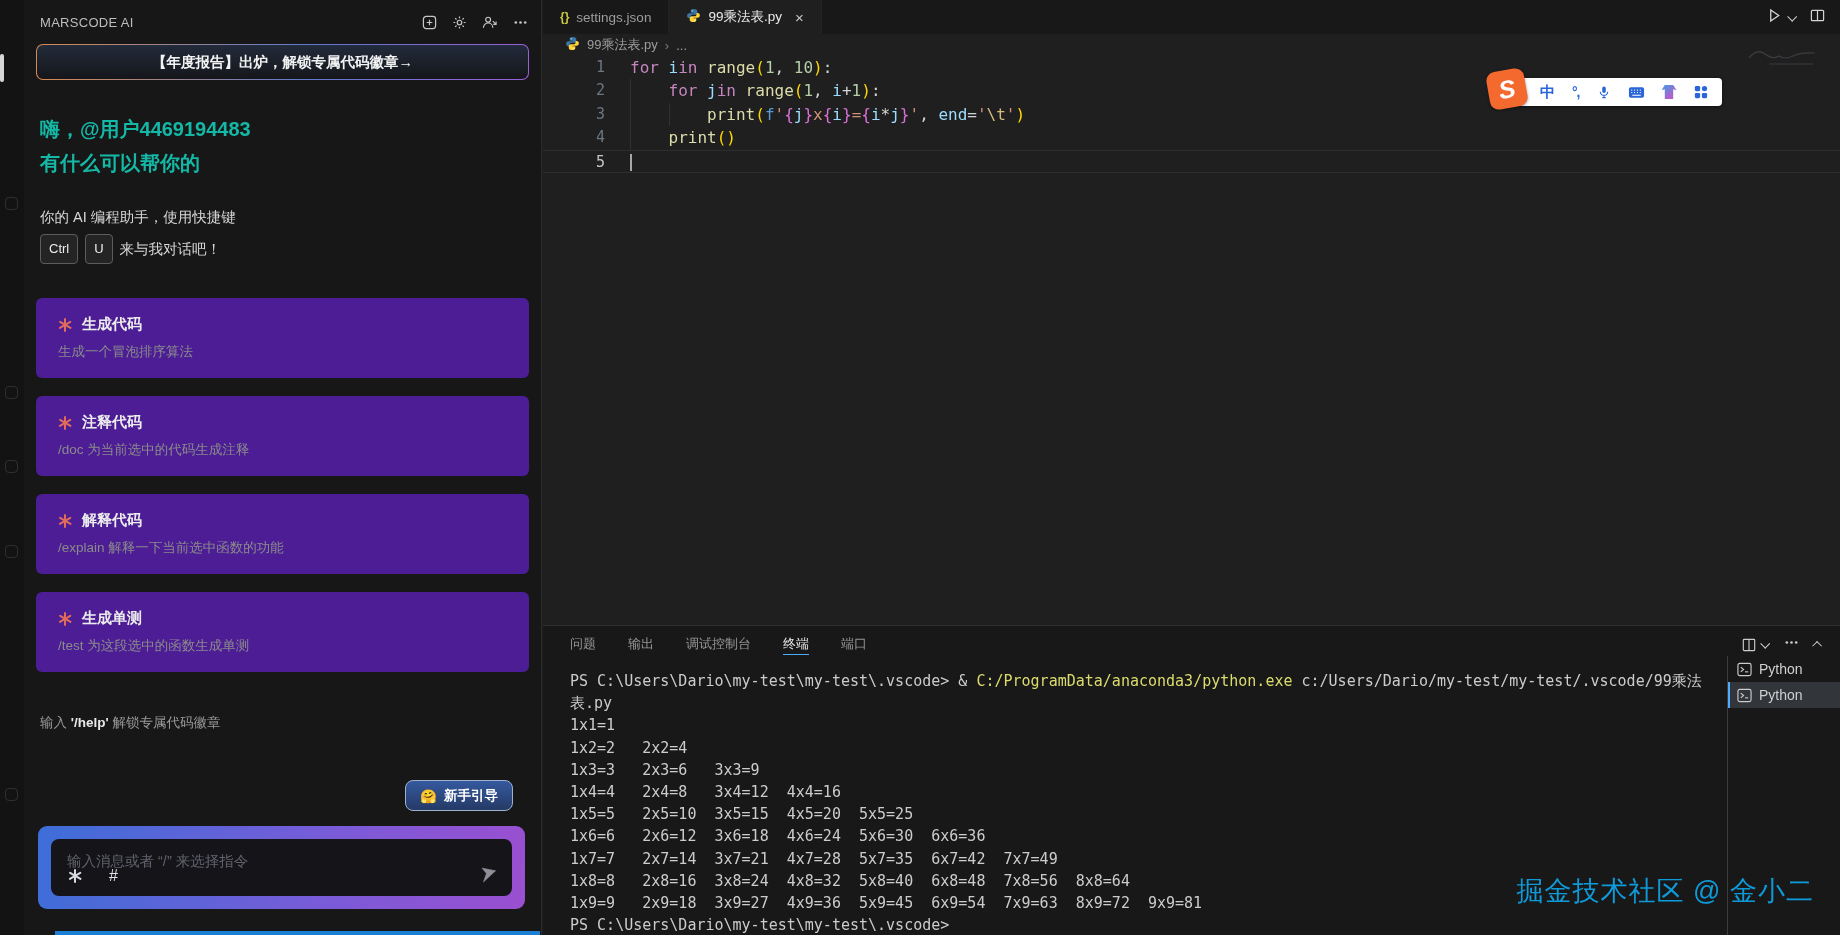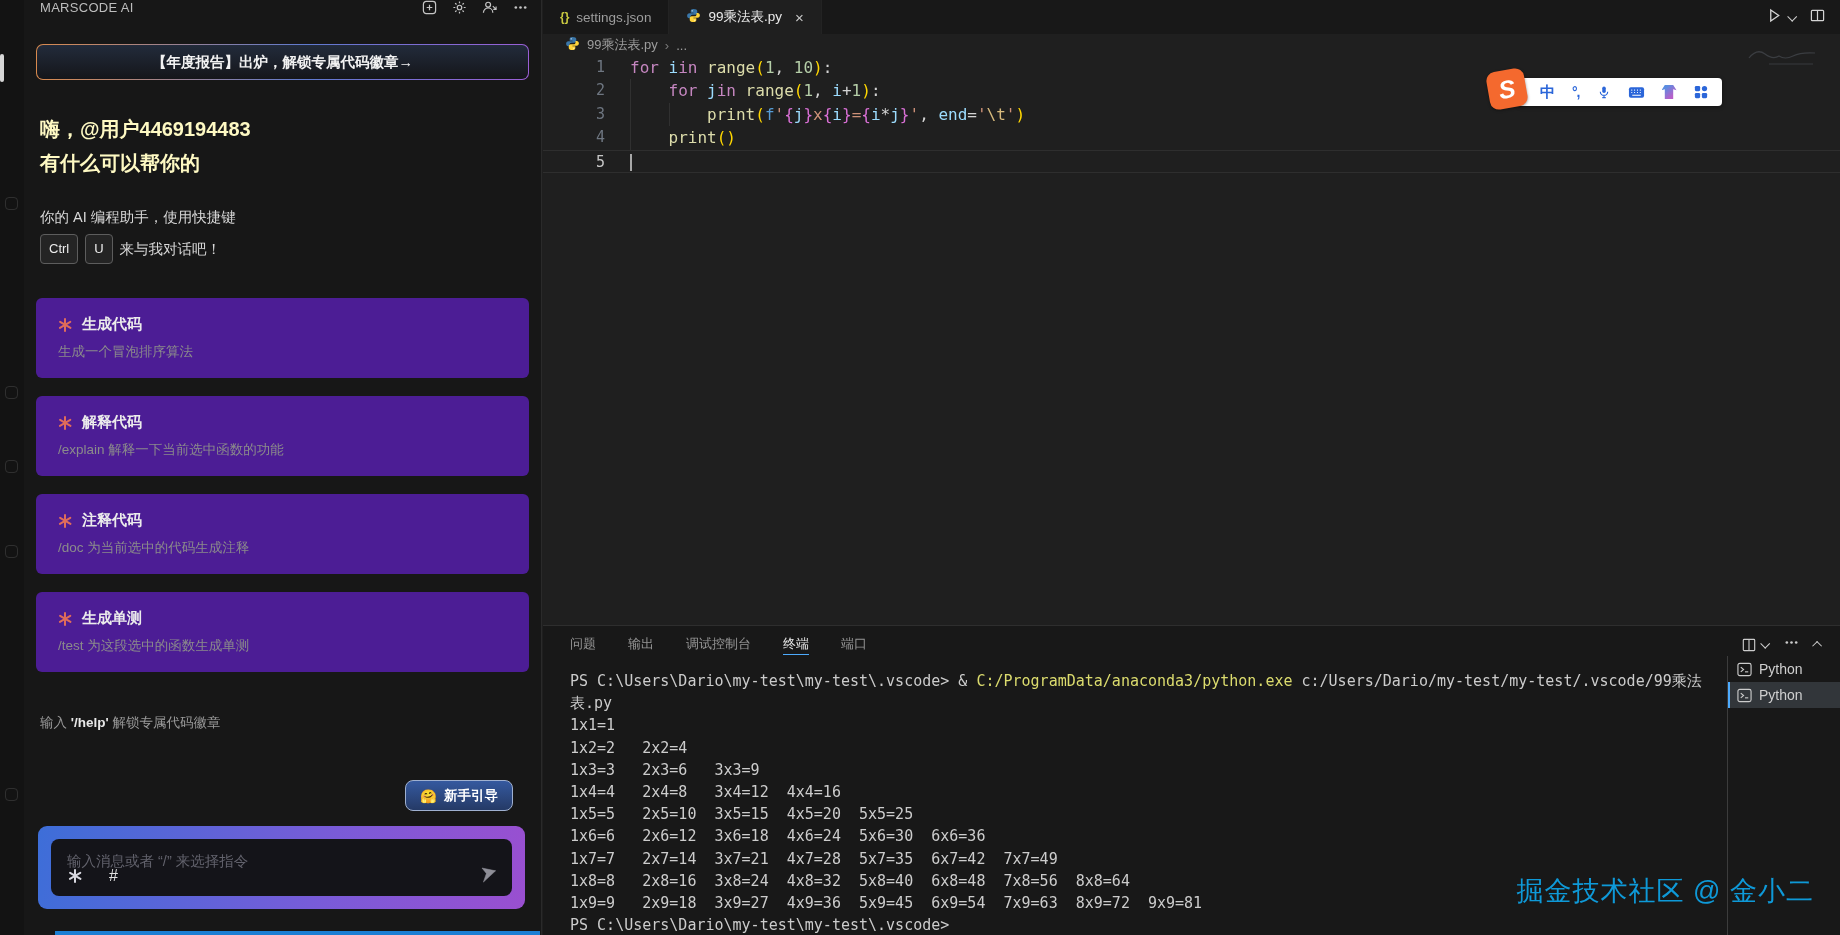--- a/index.html
+++ b/index.html
@@ -7,30 +7,30 @@
 body{font-family:"Liberation Sans",sans-serif}
 #root{position:relative;width:1840px;height:935px;background:#1f1f1f;overflow:hidden}
 
 
 .activitybar{position:absolute;left:0;top:0;bottom:0;width:24px;background:#131313;z-index:5}
 .ab-pill{position:absolute;left:0;top:54px;width:4px;height:28px;border-radius:2px;background:#d7d7d7}
 .ab-glyph{position:absolute;left:5px;width:13px;height:13px;border:1.5px solid #3c3c3c;border-radius:4px;opacity:.7}
 
 
 .sidebar{position:absolute;left:24px;top:0;bottom:0;width:518px;background:#171717;border-right:1px solid #2a2a2a;z-index:4}
-.sb-header{height:30px;display:flex;align-items:flex-start;padding:0 13px 0 16px}
+.sb-header{height:30px;display:flex;align-items:flex-end;padding:0 13px 0 16px}
 .sb-title{flex:1;font-size:13px;color:#bdbdbd;letter-spacing:.3px}
 .sb-icons{display:flex;align-items:center;gap:15px}
 .sb-icons svg{display:block}
 .banner{margin:14px 12px 0;height:36px;border-radius:7px;border:1px solid transparent;
  background:linear-gradient(180deg,#222b3b,#15161a) padding-box,
             linear-gradient(90deg,#d98a4e,#5f7ad0 55%,#9a5fd6) border-box;
  display:flex;align-items:center;justify-content:center;
  font-size:14.5px;font-weight:700;color:#f2f2f2}
-.greet{margin:32px 16px 0;font-size:20px;font-weight:700;line-height:34px;color:#fef9c3}
+.greet{margin:32px 16px 0;font-size:20px;font-weight:700;line-height:34px;color:#14b8a6}
 .intro{margin:24px 16px 0;font-size:14.5px;color:#d8d8d8;line-height:26px}
 .keyrow{display:flex;align-items:center;gap:7px;margin-top:4px}
 .key{display:inline-block;border:1px solid #5d5d5d;border-radius:4px;background:#242424;
  padding:1px 8px;font-size:13px;color:#ececec}
 .cards{margin-top:34px;padding:0 12px;display:flex;flex-direction:column;gap:18px}
 .card{background:#4c1d95;border-radius:6px;padding:17px 22px;cursor:pointer}
 .card-title{display:flex;align-items:center;gap:10px;font-size:15px;font-weight:700;color:#ececec}
 .card-desc{margin-top:9px;font-size:13.5px;color:#8b8b8b}
 .spark{position:relative;width:14px;height:14px;display:inline-block;flex:0 0 14px}
 .spark i{position:absolute;left:6px;top:0;width:2.4px;height:14px;border-radius:1.2px;transform-origin:center}
@@ -184,34 +184,34 @@
           </div>
           <div class="card-desc">生成一个冒泡排序算法</div>
         </div>
         <div class="card">
           <div class="card-title">
             <span class="spark">
               <i style="background:#e06c5a"></i>
               <i style="background:#e06c5a;transform:rotate(60deg)"></i>
               <i style="background:#e06c5a;transform:rotate(120deg)"></i>
             </span>
-            <span class="ct">解释代码</span>
-          </div>
-          <div class="card-desc">/explain 解释一下当前选中函数的功能</div>
+            <span class="ct">注释代码</span>
+          </div>
+          <div class="card-desc">/doc 为当前选中的代码生成注释</div>
         </div>
         <div class="card">
           <div class="card-title">
             <span class="spark">
               <i style="background:#e06c5a"></i>
               <i style="background:#e06c5a;transform:rotate(60deg)"></i>
               <i style="background:#e06c5a;transform:rotate(120deg)"></i>
             </span>
-            <span class="ct">注释代码</span>
-          </div>
-          <div class="card-desc">/doc 为当前选中的代码生成注释</div>
+            <span class="ct">解释代码</span>
+          </div>
+          <div class="card-desc">/explain 解释一下当前选中函数的功能</div>
         </div>
         <div class="card">
           <div class="card-title">
             <span class="spark">
               <i style="background:#e06c5a"></i>
               <i style="background:#e06c5a;transform:rotate(60deg)"></i>
               <i style="background:#e06c5a;transform:rotate(120deg)"></i>
             </span>
             <span class="ct">生成单测</span>
           </div>

